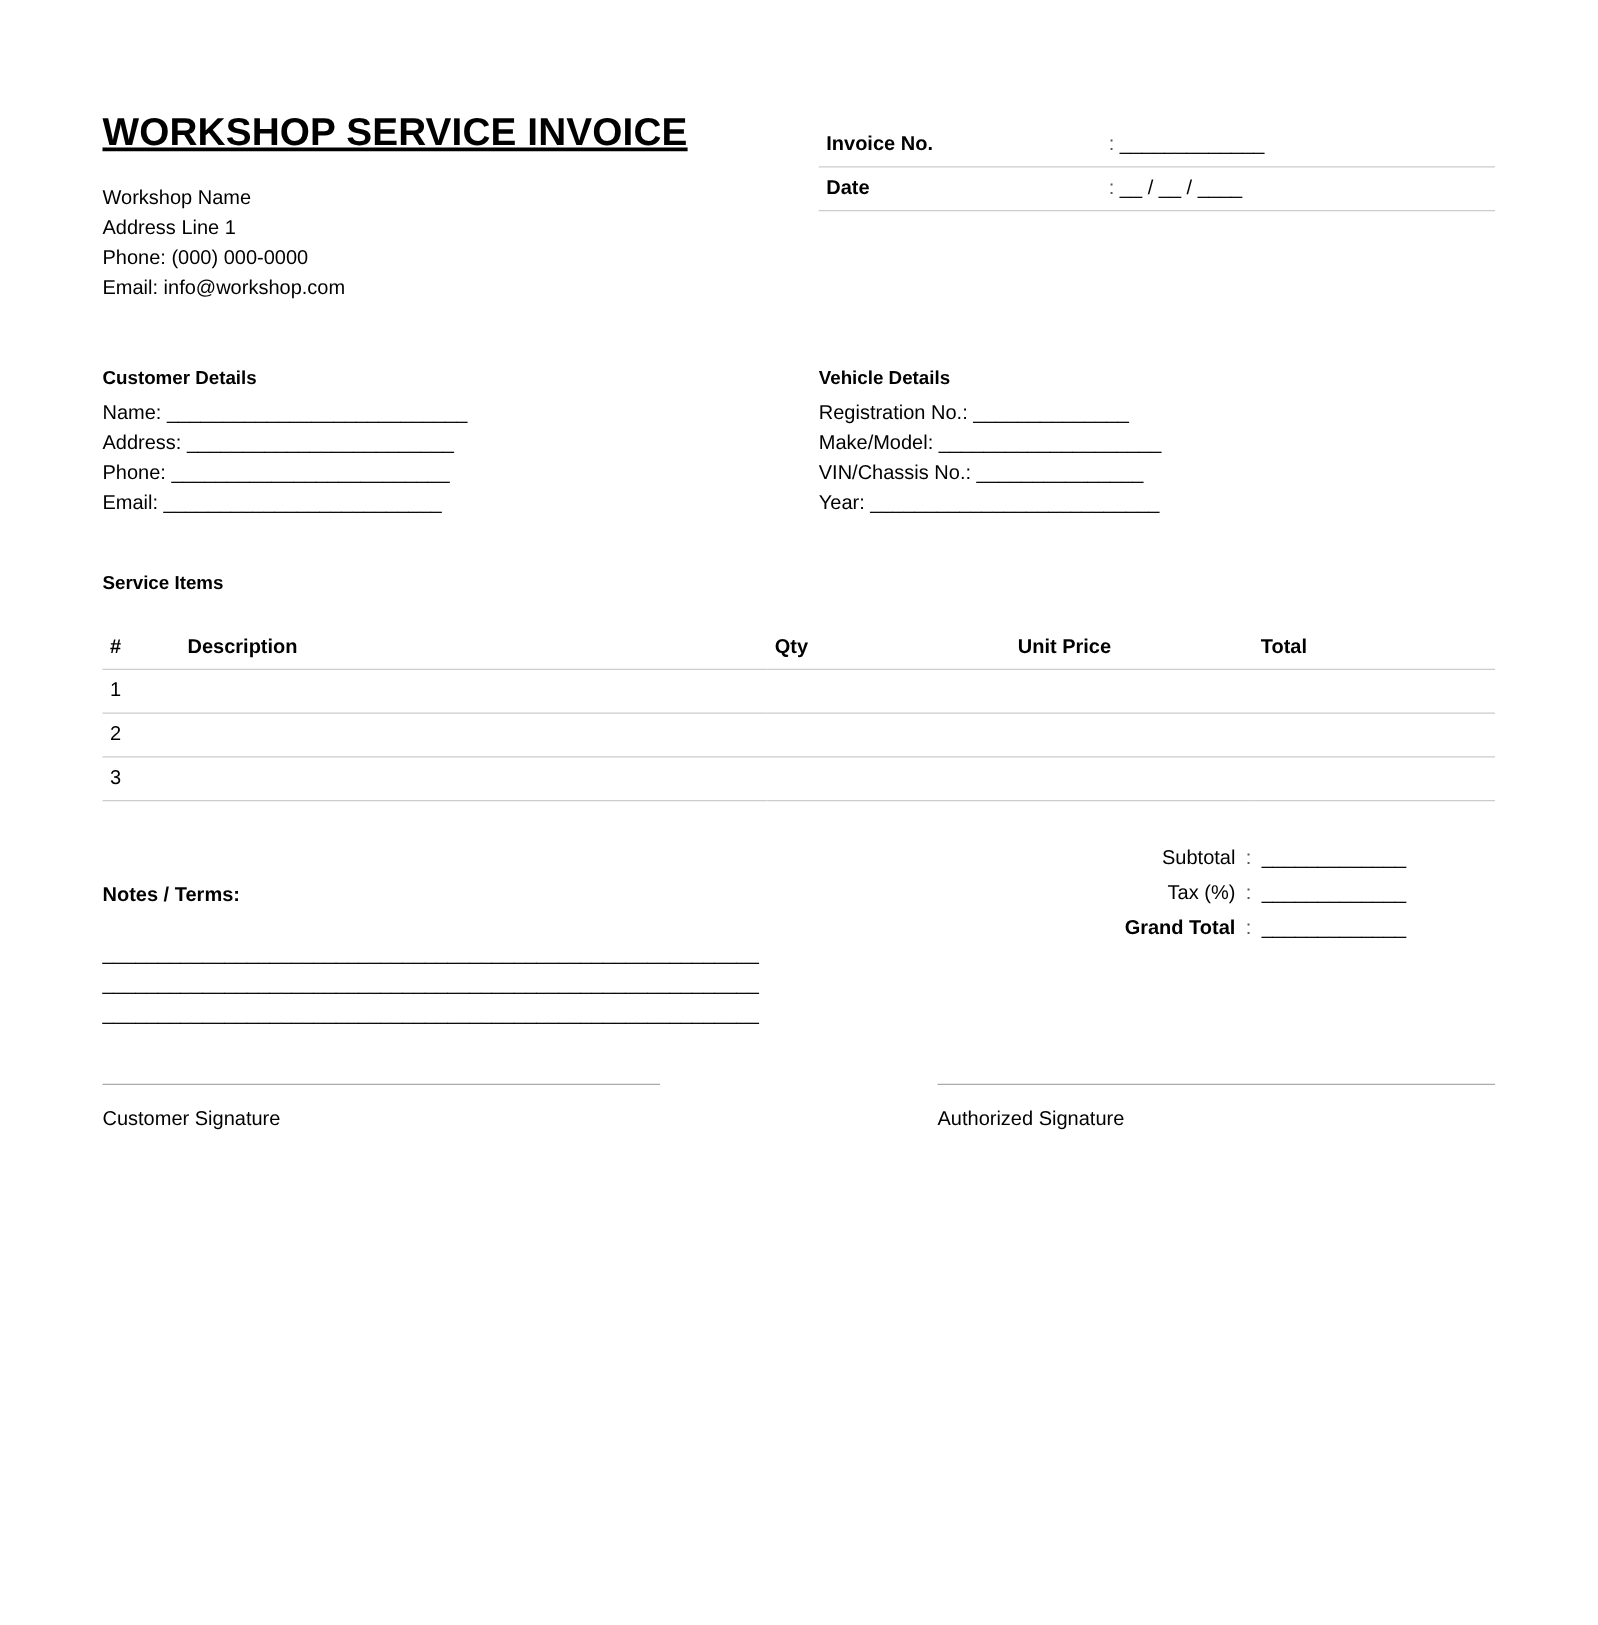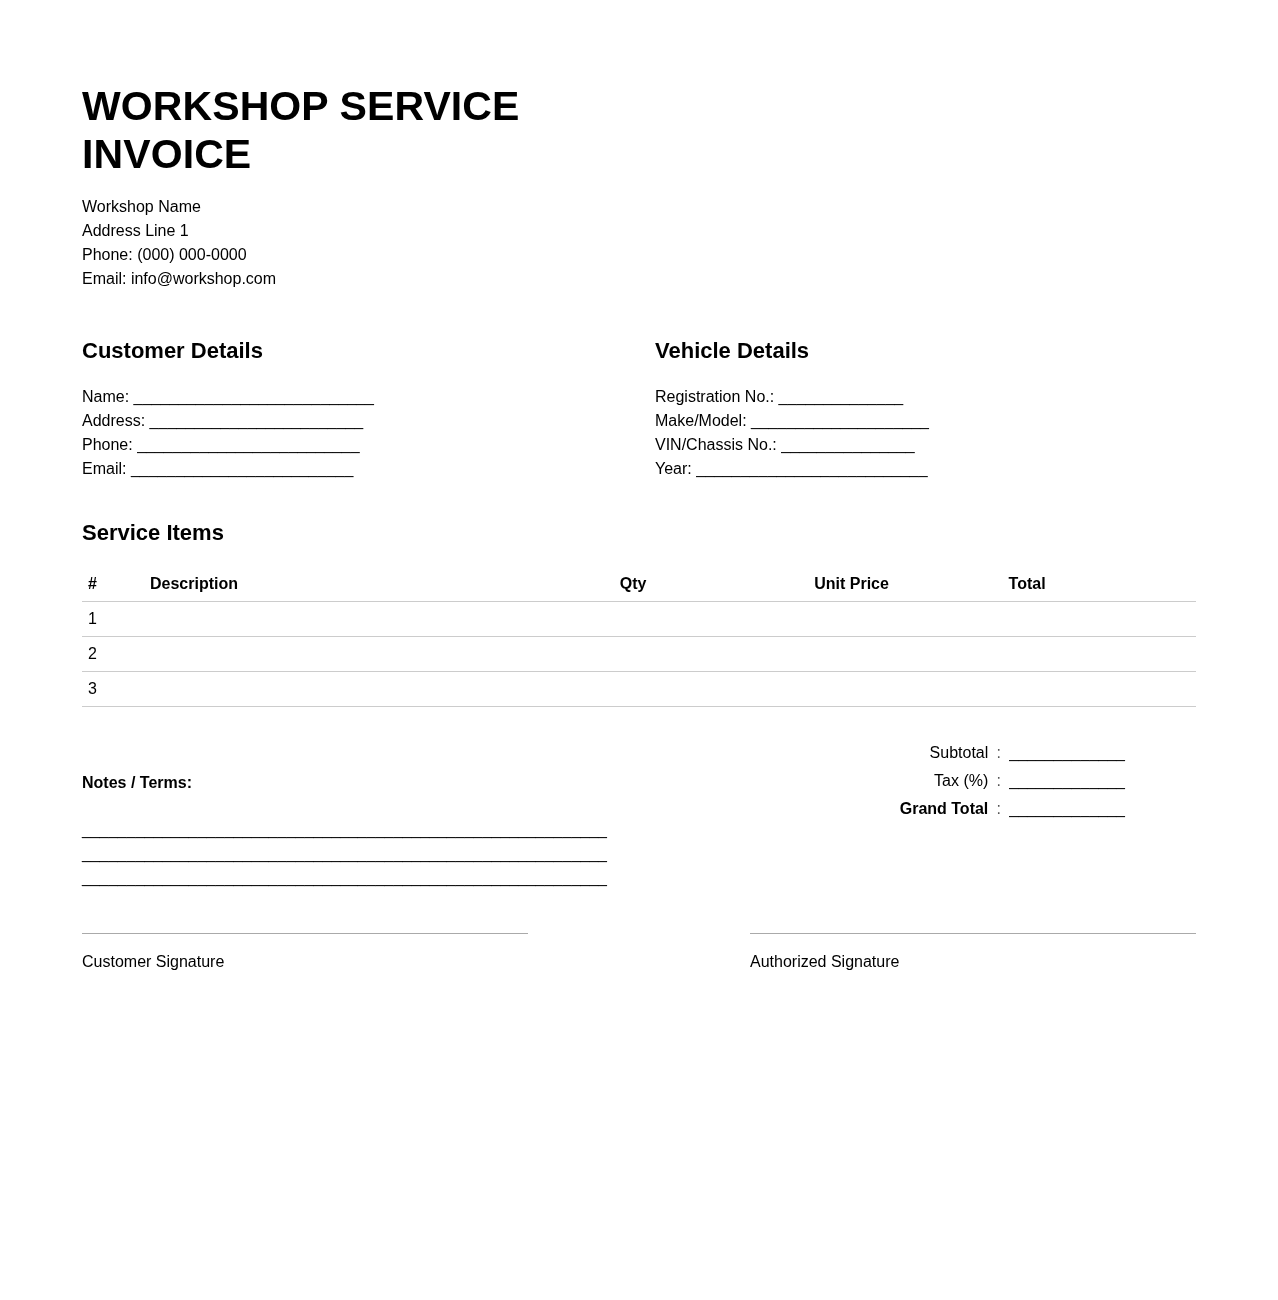--- a/index.html
+++ b/index.html
@@ -5,33 +5,33 @@
   html, body { margin: 0; padding: 0; background: #ffffff; }
   body {
     width: 1278px; height: 1300px; overflow: hidden;
     font-family: "Liberation Sans", "DejaVu Sans", sans-serif;
     color: #000; font-size: 16px;
   }
   .page { position: relative; padding: 82px 82px 0 82px; width: 1114px; }
 
   
   .header { display: grid; grid-template-columns: 541px 541px; column-gap: 32px; }
-  .title { font-size: 41px; font-weight: bold; margin: 0; line-height: 48px; letter-spacing: 0.1px; }
+  .title { font-size: 31px; font-weight: bold; margin: 0; line-height: 48px; letter-spacing: 0.1px; text-decoration: underline; }
   .address { margin-top: 17px; }
   .address div { line-height: 24px; height: 24px; }
 
   .info-table { border-collapse: collapse; width: 541px; margin-top: 17px; }
   .info-table td { height: 34px; padding: 0 6px; border-bottom: 1px solid #cccccc; vertical-align: middle; }
   .info-table td.lbl { width: 214px; font-weight: bold; }
   .info-table .colon { color: #555; }
 
   
   .details { display: grid; grid-template-columns: 541px 541px; column-gap: 32px; margin-top: 44px; }
-  h2 { font-size: 22px; font-weight: bold; margin: 0; line-height: 32px; }
-  .fields { margin-top: 18px; }
+  h2 { font-size: 15px; font-weight: bold; margin: 0; line-height: 32px; }
+  .fields { }
   .fields div { line-height: 24px; height: 24px; white-space: pre; }
 
   
   .svc-title { margin-top: 36px; }
   .svc-table { border-collapse: collapse; width: 1114px; margin-top: 18px; table-layout: fixed; }
   .svc-table th, .svc-table td { text-align: left; padding: 0 6px; height: 34px; border-bottom: 1px solid #cccccc; vertical-align: middle; }
   .svc-table th { font-weight: bold; }
   .c-num { width: 59px; } .c-desc { width: 447px; } .c-qty { width: 185px; } .c-unit { width: 185px; } .c-tot { width: 184px; }
 
   
@@ -59,20 +59,34 @@
 
   <div class="header">
     <div>
       <h1 class="title">WORKSHOP SERVICE INVOICE</h1>
       <div class="address">
         <div>Workshop Name</div>
         <div>Address Line 1</div>
         <div>Phone: (000) 000-0000</div>
         <div>Email: info@workshop.com</div>
       </div>
+    </div>
+    <div>
+      <table class="info-table">
+        <tbody>
+            <tr>
+          <td class="lbl">Invoice No.</td>
+          <td><span class="colon">:</span><span style="white-space:pre"> _____________</span></td>
+        </tr>
+        <tr>
+          <td class="lbl">Date</td>
+          <td><span class="colon">:</span><span style="white-space:pre"> __ / __ / ____</span></td>
+        </tr>
+      </tbody>
+        </table>
     </div>
   </div>
 
   <div class="details">
     <div>
       <h2>Customer Details</h2>
       <div class="fields">
         <div><span>Name:</span><span> ___________________________</span></div>
         <div><span>Address:</span><span> ________________________</span></div>
         <div><span>Phone:</span><span> _________________________</span></div>

